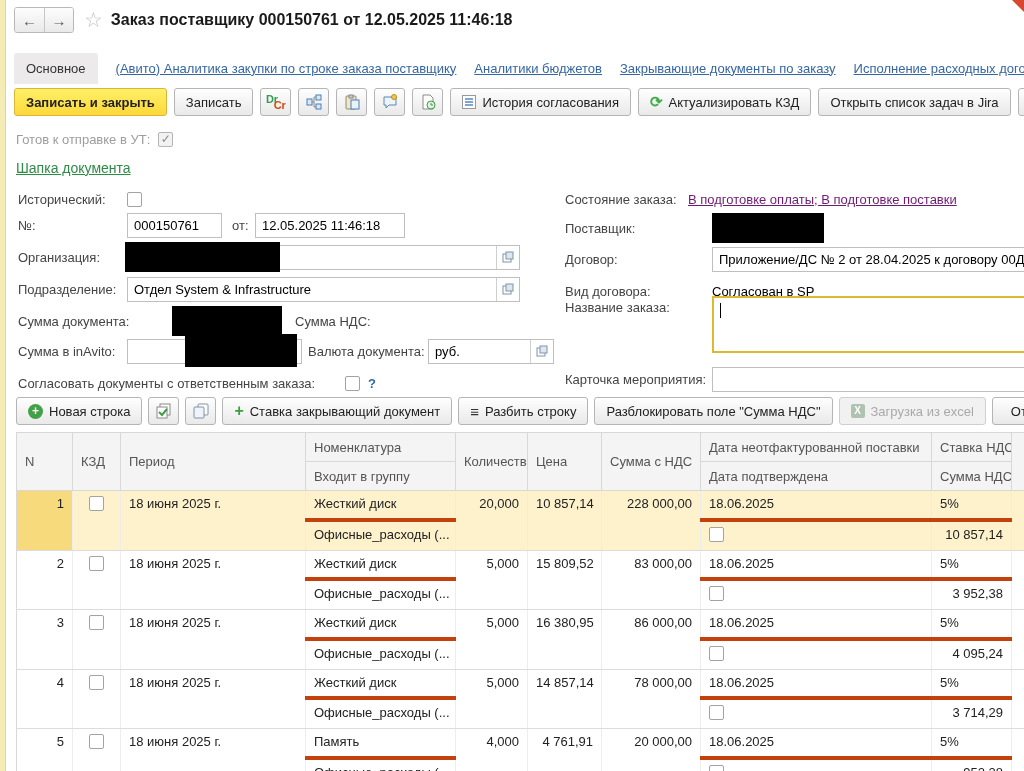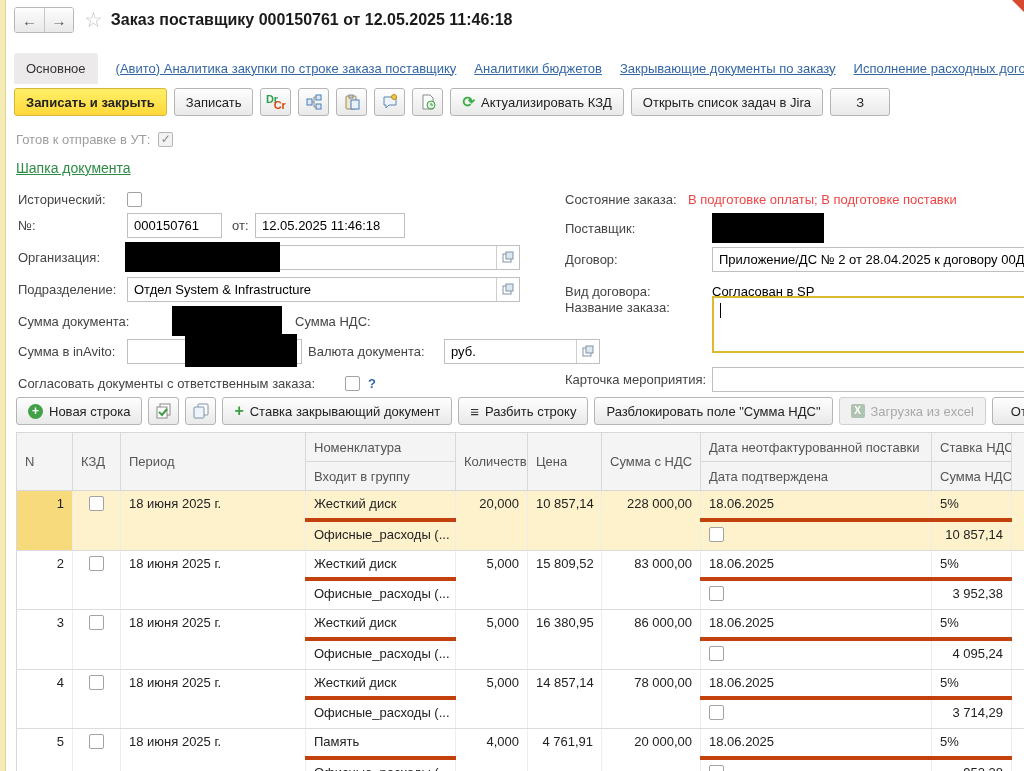--- a/index.html
+++ b/index.html
@@ -45,21 +45,21 @@
   .excel-ic { width:14px; height:14px; background:#aec4b0; border-radius:2px; color:#fff;
     font-size:10px; font-weight:bold; line-height:14px; text-align:center; }
   .drcr { position:relative; width:20px; height:18px; font-size:11px; font-weight:bold; }
   .drcr .dr { position:absolute; left:0; top:0; color:#2f9e52; }
   .drcr .cr { position:absolute; right:0; bottom:0; color:#d9480f; }
 
   
   .lbl { color:#444; white-space:nowrap; }
   .lbl.gray { color:#9d9d9d; }
   .glink { color:#2e8b45; text-decoration:underline; font-size:14px; cursor:pointer; white-space:nowrap; }
-  .blink { color:#ef4444; cursor:pointer; white-space:nowrap; }
+  .blink { color:#701a75; text-decoration:underline; cursor:pointer; white-space:nowrap; }
   .field { position:absolute; height:25px; border:1px solid #bfbfbf; background:#fff;
     display:flex; align-items:center; padding:0 6px; color:#000; white-space:nowrap; overflow:hidden; }
   .field .pick { position:absolute; right:0; top:0; bottom:0; width:23px; border-left:1px solid #cfcfcf;
     display:flex; align-items:center; justify-content:center; background:#fff; cursor:pointer; }
   .field.withpick { padding-right:13px; }
   .redact { position:absolute; background:#000; }
   .cbox { width:15px; height:15px; border:1px solid #a3a3a3; border-radius:2px; background:#fff;
     display:inline-block; cursor:pointer; }
   .cbox.checked-dis { background:#f2f2f2; border-color:#b5b5b5; color:#8d8d8d;
     font-size:12px; line-height:13px; text-align:center; }
@@ -147,20 +147,31 @@
   <span class="btn iconbtn">
     <span class="svg-ic">
         <svg width="16" height="16">
           <path d="M3 1 h7 l3 3 v11 h-10 z" fill="#fff" stroke="#8a8a8a"></path>
           <circle cx="11" cy="11" r="4" fill="#e3f0e3" stroke="#3c9e42"></circle>
           <path d="M11 9 v2 h2" stroke="#3c9e42" fill="none"></path>
         </svg>
       </span>
   </span>
   <span class="btn">
+    <span class="svg-ic">
+        <svg width="14" height="14">
+          <rect x="0.5" y="0.5" width="13" height="13" fill="#fff" stroke="#999"></rect>
+          <line x1="3" y1="4" x2="11" y2="4" stroke="#4a7ebb" stroke-width="1.4"></line>
+          <line x1="3" y1="7" x2="11" y2="7" stroke="#4a7ebb" stroke-width="1.4"></line>
+          <line x1="3" y1="10" x2="11" y2="10" stroke="#4a7ebb" stroke-width="1.4"></line>
+        </svg>
+      </span>
+    <span>История согласования</span>
+  </span>
+  <span class="btn">
     <span class="refresh">⟳</span>
     <span>Актуализировать КЗД</span>
   </span>
   <span class="btn">Открыть список задач в Jira</span>
   <span class="btn" style="min-width:60px;">З</span>
 </div>
 
 <div class="row" style="top:126px;left:16px;">
   <span class="lbl gray">Готов к отправке в УТ:</span>
   <span class="cbox checked-dis" style="margin-left:8px;">✓</span>
@@ -212,21 +223,21 @@
   <span class="lbl abs" style="left:18px;">Сумма документа:</span>
   <span class="redact" style="left:172px;top:-2px;width:110px;height:30px;"></span>
   <span class="lbl abs" style="left:295px;">Сумма НДС:</span>
 </div>
 
 <div class="row" style="top:338px;">
   <span class="lbl abs" style="left:18px;">Сумма в inAvito:</span>
   <span class="field" style="left:127px;width:175px;"></span>
   <span class="redact" style="left:185px;top:-4px;width:112px;height:33px;"></span>
   <span class="lbl abs" style="left:308px;">Валюта документа:</span>
-  <span class="field withpick" style="left:428px;width:156px;margin-left:16px;">
+  <span class="field withpick" style="left:428px;width:126px;">
     <span>руб.</span>
     <span class="pick">
         <svg width="12" height="12">
           <rect x="1" y="3" width="8" height="8" fill="#fff" stroke="#7f93a7"></rect>
           <rect x="4" y="1" width="7" height="7" fill="#dde7f0" stroke="#7f93a7"></rect>
         </svg>
       </span>
   </span>
 </div>
 

